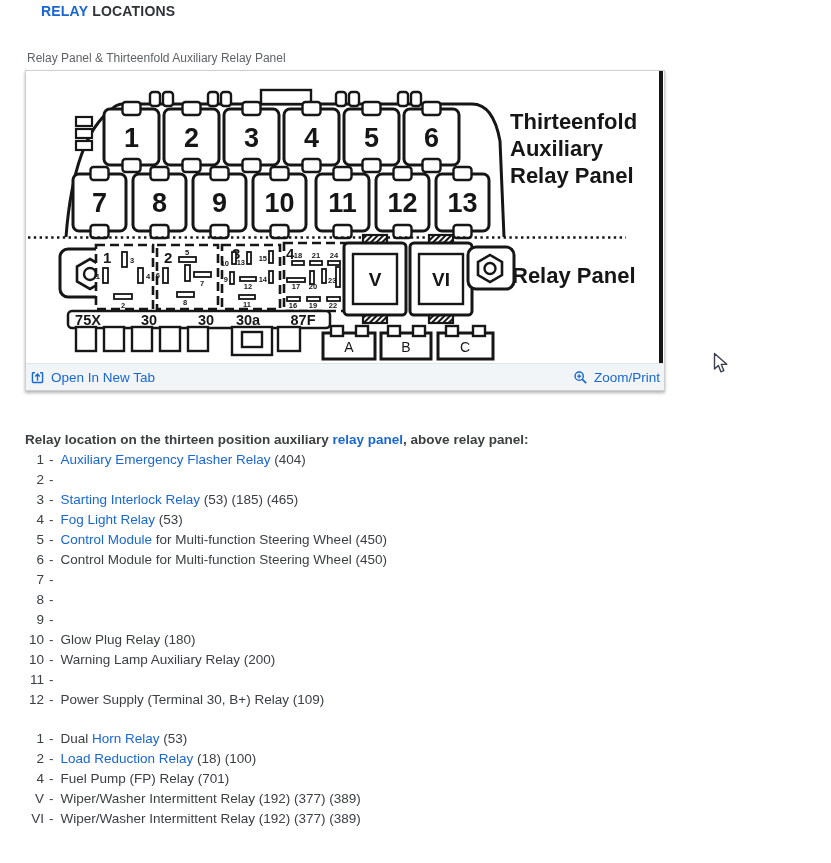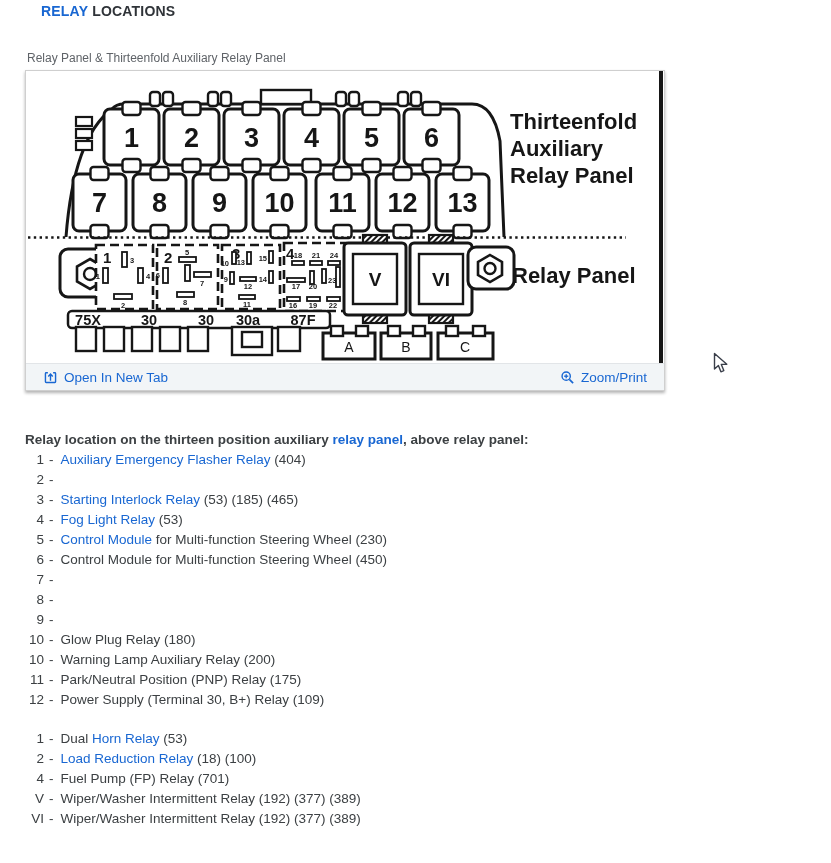--- a/index.html
+++ b/index.html
@@ -15,21 +15,21 @@
   #subtitle{position:absolute;left:27px;top:51px;font-size:12px;color:#5f6368;}
   
   #image-card{
     position:absolute;left:25px;top:70px;width:638px;
     border:1px solid #cfcfcf;background:#fff;
     box-shadow:0 2px 3px rgba(0,0,0,.30);
   }
   #image-area{width:638px;height:292px;background:#fff;position:relative;}
   #image-bar{
     height:27px;display:flex;justify-content:space-between;align-items:center;
-    background:#f2f5f7;border-top:1px solid #e2e5e8;padding:0 17px;box-sizing:border-box;
+    background:#f2f5f7;border-top:1px solid #e2e5e8;padding:0 4px;box-sizing:border-box;
   }
   .bar-link{display:flex;align-items:center;gap:6px;color:#1967d2;font-size:13.5px;cursor:pointer;text-decoration:none;}
   
   .section{position:absolute;left:25px;width:600px;font-size:13.5px;}
   #section-1{top:430px;}
   #section-2{top:729px;}
   .sec-heading{font-weight:700;line-height:20px;color:#3c4043;}
   .sec-heading .lnk{font-weight:700;}
   .row{display:flex;line-height:20px;color:#3c4043;}
   .num{width:19px;text-align:right;flex:none;}
@@ -344,21 +344,21 @@
       <span><a class="lnk" href="#">Starting Interlock Relay</a><span> (53) (185) (465)</span></span>
     </div>
     <div class="row">
       <span class="num">4</span>
       <span class="dash">-</span>
       <span><a class="lnk" href="#">Fog Light Relay</a><span> (53)</span></span>
     </div>
     <div class="row">
       <span class="num">5</span>
       <span class="dash">-</span>
-      <span><a class="lnk" href="#">Control Module</a><span> for Multi-function Steering Wheel (230)</span></span>
+      <span><a class="lnk" href="#">Control Module</a><span> for Multi-function Steering Wheel (450)</span></span>
     </div>
     <div class="row">
       <span class="num">6</span>
       <span class="dash">-</span>
       <span><span>Control Module for Multi-function Steering Wheel (450)</span></span>
     </div>
     <div class="row">
       <span class="num">7</span>
       <span class="dash">-</span>
     </div>
@@ -376,21 +376,20 @@
       <span><span>Glow Plug Relay (180)</span></span>
     </div>
     <div class="row">
       <span class="num">10</span>
       <span class="dash">-</span>
       <span><span>Warning Lamp Auxiliary Relay (200)</span></span>
     </div>
     <div class="row">
       <span class="num">11</span>
       <span class="dash">-</span>
-      <span><span>Park/Neutral Position (PNP) Relay (175)</span></span>
     </div>
     <div class="row">
       <span class="num">12</span>
       <span class="dash">-</span>
       <span><span>Power Supply (Terminal 30, B+) Relay (109)</span></span>
     </div>
   </div>
 <div id="section-2" class="section">
     <div class="row">
       <span class="num">1</span>

